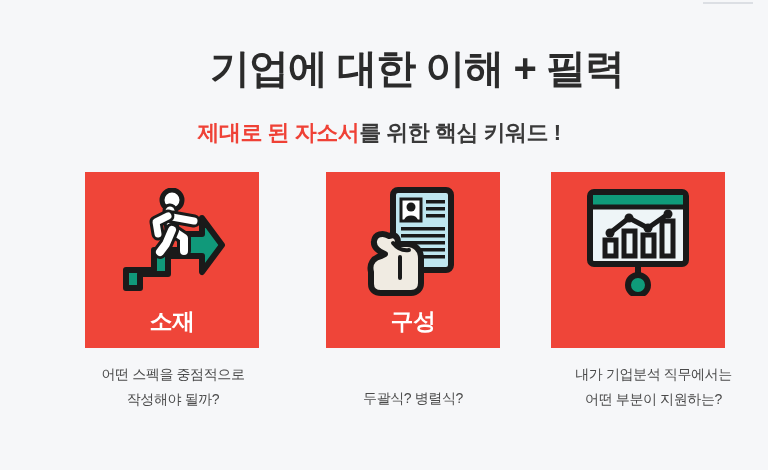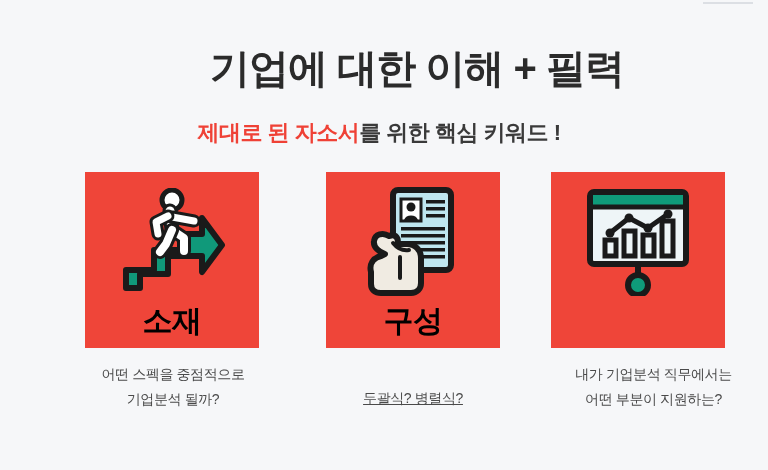--- a/index.html
+++ b/index.html
@@ -94,22 +94,22 @@
     align-items: center;
     justify-content: center;
   }
 
   .card-label {
     position: absolute;
     left: 0;
     bottom: 13px;
     width: 174px;
     text-align: center;
-    color: #000000;
-    font-size: 30px;
+    color: #ffffff;
+    font-size: 23px;
     font-weight: bold;
     letter-spacing: -0.5px;
     line-height: 28px;
     white-space: nowrap;
   }
 
   .captions {
     position: absolute;
     left: 0;
     top: 362px;
@@ -120,21 +120,21 @@
     position: absolute;
     top: 0;
     text-align: center;
     color: #4a4a4a;
     font-size: 14px;
     line-height: 25px;
     font-weight: normal;
     letter-spacing: -0.4px;
   }
   .caption-0 { left: 10px;  width: 260px; }
-  .caption-1 { left: 280px; width: 200px; top: 24px; text-decoration: underline; }
+  .caption-1 { left: 280px; width: 200px; top: 24px; }
   .caption-2 { left: 478px; width: 285px; }
   .caption .line { display: block; white-space: nowrap; }
 </style>
 </head>
 <body>
 
 <div id="page">
 
   <div class="top-rule"></div>
 
@@ -230,21 +230,21 @@
           <circle cx="56" cy="97" r="10" fill="#0f9b7a" stroke="#1a1a1a" stroke-width="6"></circle>
         </svg>
       </div>
     </div>
 
   </div>
 
   <div class="captions">
     <div class="caption caption-0">
       <span class="line">어떤 스펙을 중점적으로</span>
-      <span class="line">기업분석 될까?</span>
+      <span class="line">작성해야 될까?</span>
     </div>
     <div class="caption caption-1">
       <span class="line">두괄식? 병렬식?</span>
     </div>
     <div class="caption caption-2">
       <span class="line">내가 기업분석 직무에서는</span>
       <span class="line">어떤 부분이 지원하는?</span>
     </div>
   </div>
 

